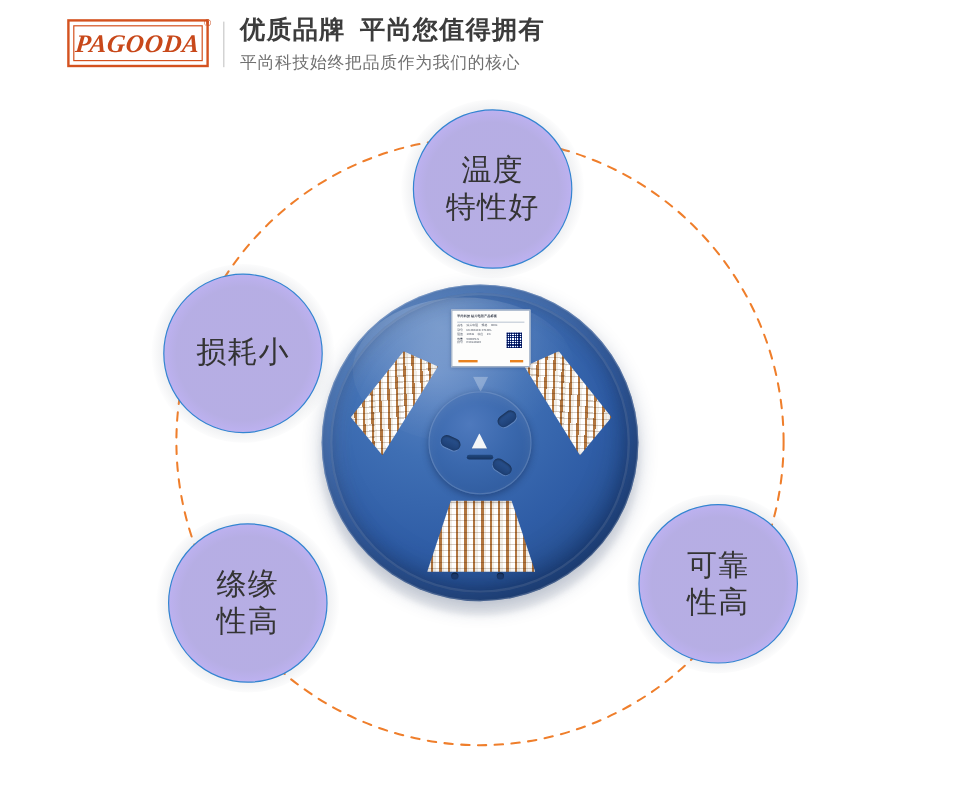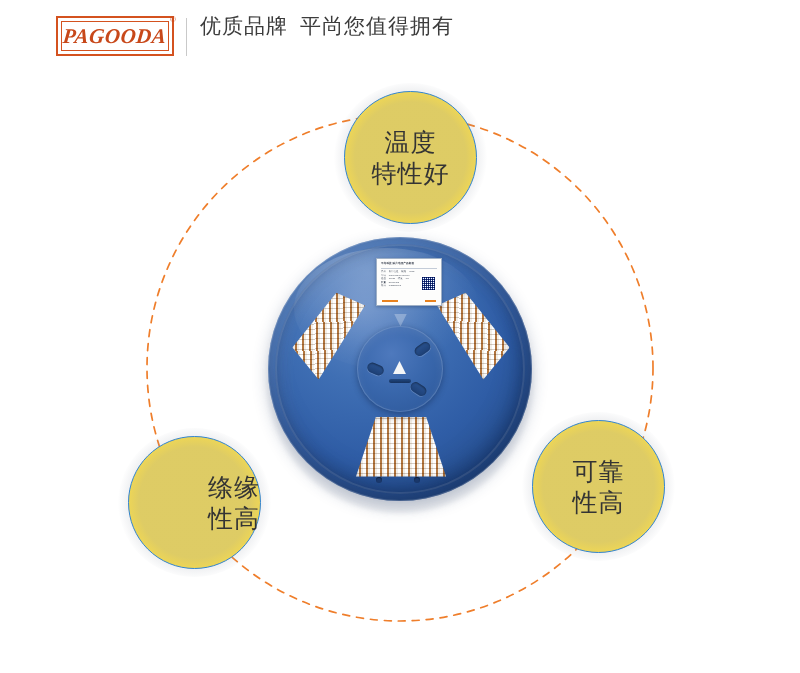--- a/index.html
+++ b/index.html
@@ -65,21 +65,21 @@
     width: 1px; height: 38px;
     background: #c9c9c9;
   }
   .header-text {
     position: absolute;
     left: 200px; top: 12px;
     width: 520px;
   }
   .header-title {
     font-size: 21px;
-    font-weight: normal;
+    font-weight: bold;
     color: #3c3c3c;
     letter-spacing: 1px;
     line-height: 28px;
     white-space: nowrap;
   }
   .header-title .gap { display: inline-block; width: 12px; }
   .header-sub {
     margin-top: 2px;
     font-size: 14px;
     color: #6f6f6f;
@@ -271,21 +271,21 @@
     position: absolute;
     right: 5px; bottom: 3px;
     width: 11px; height: 2.5px;
     background: #e8821f;
   }
 
   
   .bubble {
     position: absolute;
     border-radius: 50%;
-    background: #fde047;
+    background: #c4b5fd;
     border: 1.6px solid #2180d8;
     display: flex;
     align-items: center;
     justify-content: center;
     text-align: center;
     z-index: 5;
   }
   .bubble::before {
     content: "";
     position: absolute;
@@ -297,21 +297,21 @@
   .bubble .txt {
     font-size: 25px;
     line-height: 31px;
     color: #343434;
     letter-spacing: 1px;
     white-space: pre-line;
   }
   .b-top     { left: 344px; top:  13px; width: 133px; height: 133px; }
   .b-left    { left: 136px; top: 150px; width: 133px; height: 133px; }
   .b-right   { left: 532px; top: 150px; width: 133px; height: 133px; }
-  .b-botleft { left: 128px; top: 358px; width: 133px; height: 133px; justify-content: flex-end; }
+  .b-botleft { left: 140px; top: 358px; width: 133px; height: 133px; }
   .b-botright{ left: 532px; top: 342px; width: 133px; height: 133px; }
   .b-bottom  { left: 344px; top: 448px; width: 133px; height: 133px; }
 </style>
 </head>
 <body>
 
 <div id="page">
 
   <div class="header">
 
@@ -321,20 +321,21 @@
         <span class="logo-reg">®</span>
       </div>
     </div>
 
     <div class="header-divider"></div>
 
     <div class="header-text">
       <div class="header-title">
         <span>优质品牌</span><span class="gap"></span><span>平尚您值得拥有</span>
       </div>
+      <div class="header-sub">平尚科技始终把品质作为我们的核心</div>
     </div>
   </div>
 
   <div class="stage">
 
     <div class="dash-ring">
       <svg width="640" height="560" viewBox="0 0 640 560" aria-hidden="true">
         <circle cx="320" cy="270" r="253" fill="none" stroke="#ef7e2b" stroke-width="1.7" stroke-dasharray="7 7" stroke-linecap="round"></circle>
       </svg>
     </div>
@@ -394,20 +395,23 @@
           <div class="lbl-orange2"></div>
         </div>
       </div>
     </div>
 
     <div class="bubble b-top">
       <span class="txt">温度
 特性好</span>
     </div>
 
+    <div class="bubble b-left">
+      <span class="txt">损耗小</span>
+    </div>
 
 
     <div class="bubble b-botleft">
       <span class="txt">绦缘
 性高</span>
     </div>
 
     <div class="bubble b-botright">
       <span class="txt">可靠
 性高</span>

